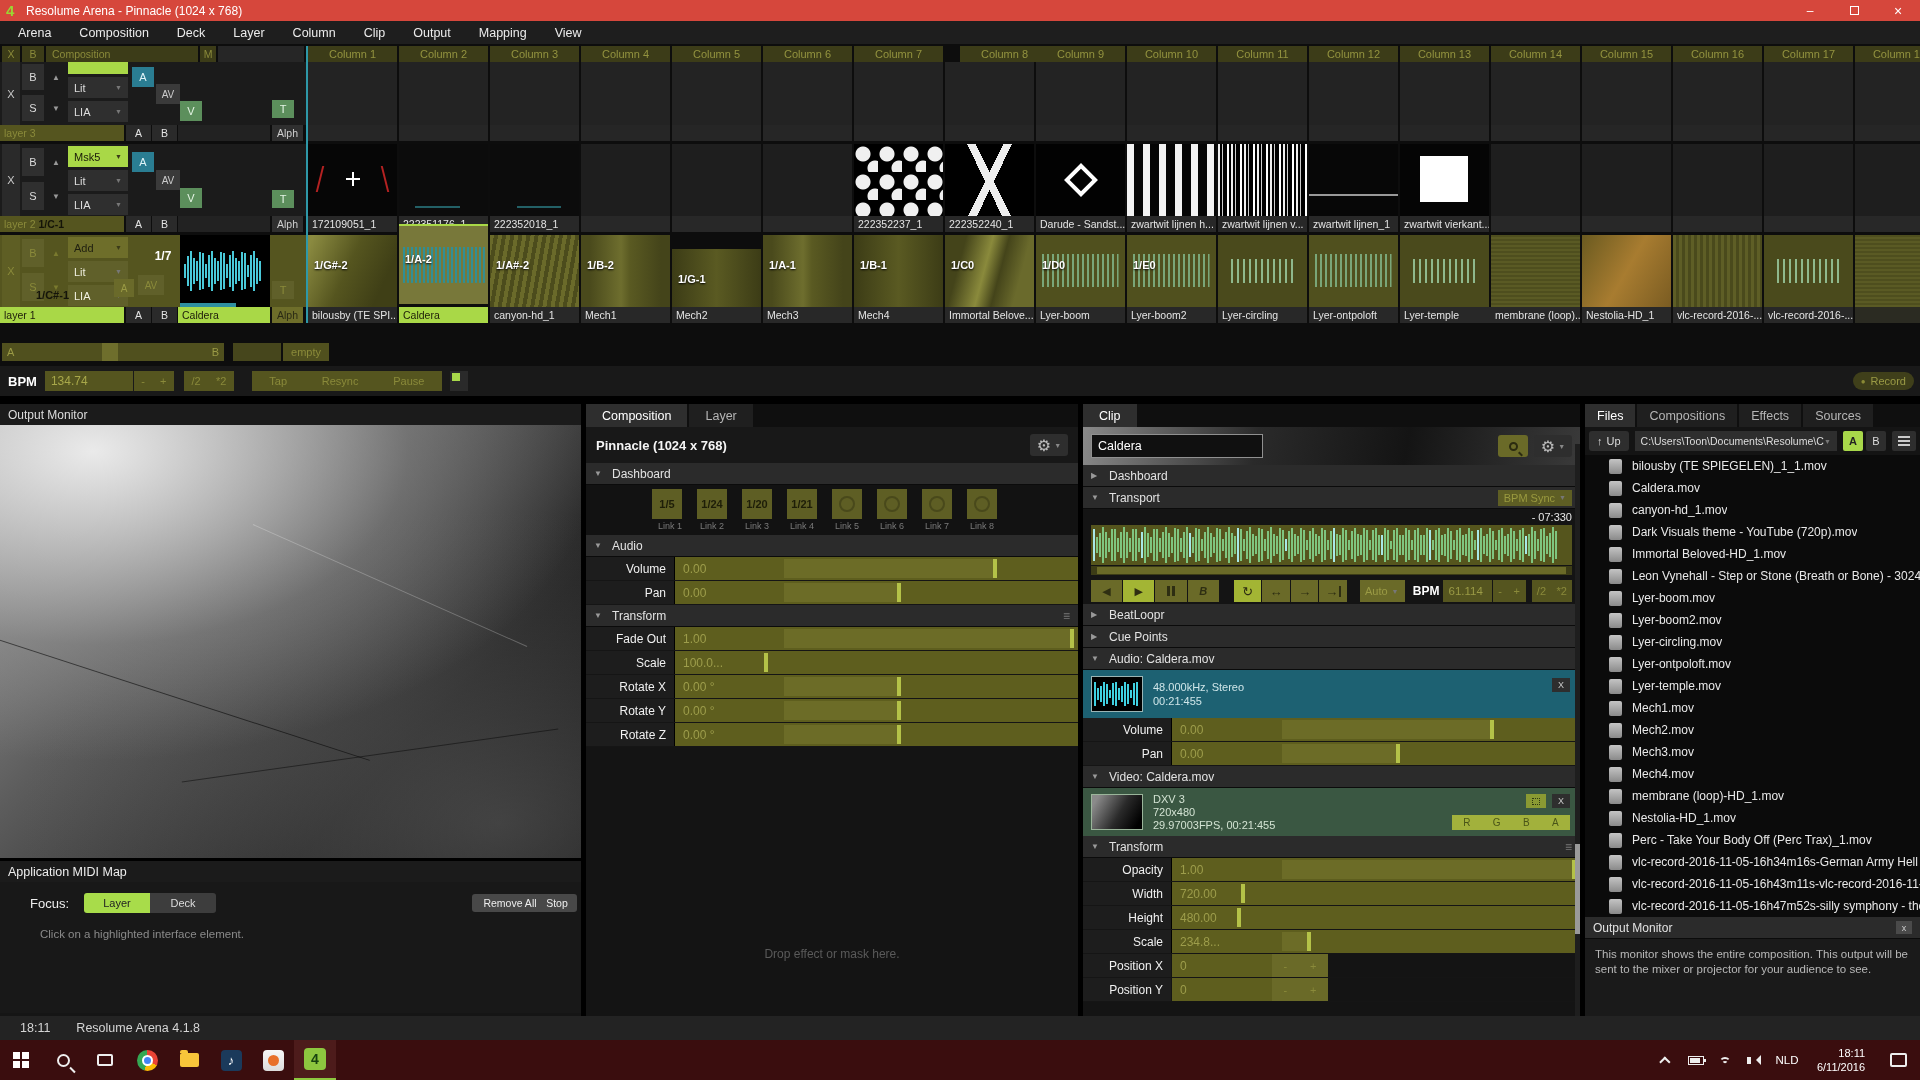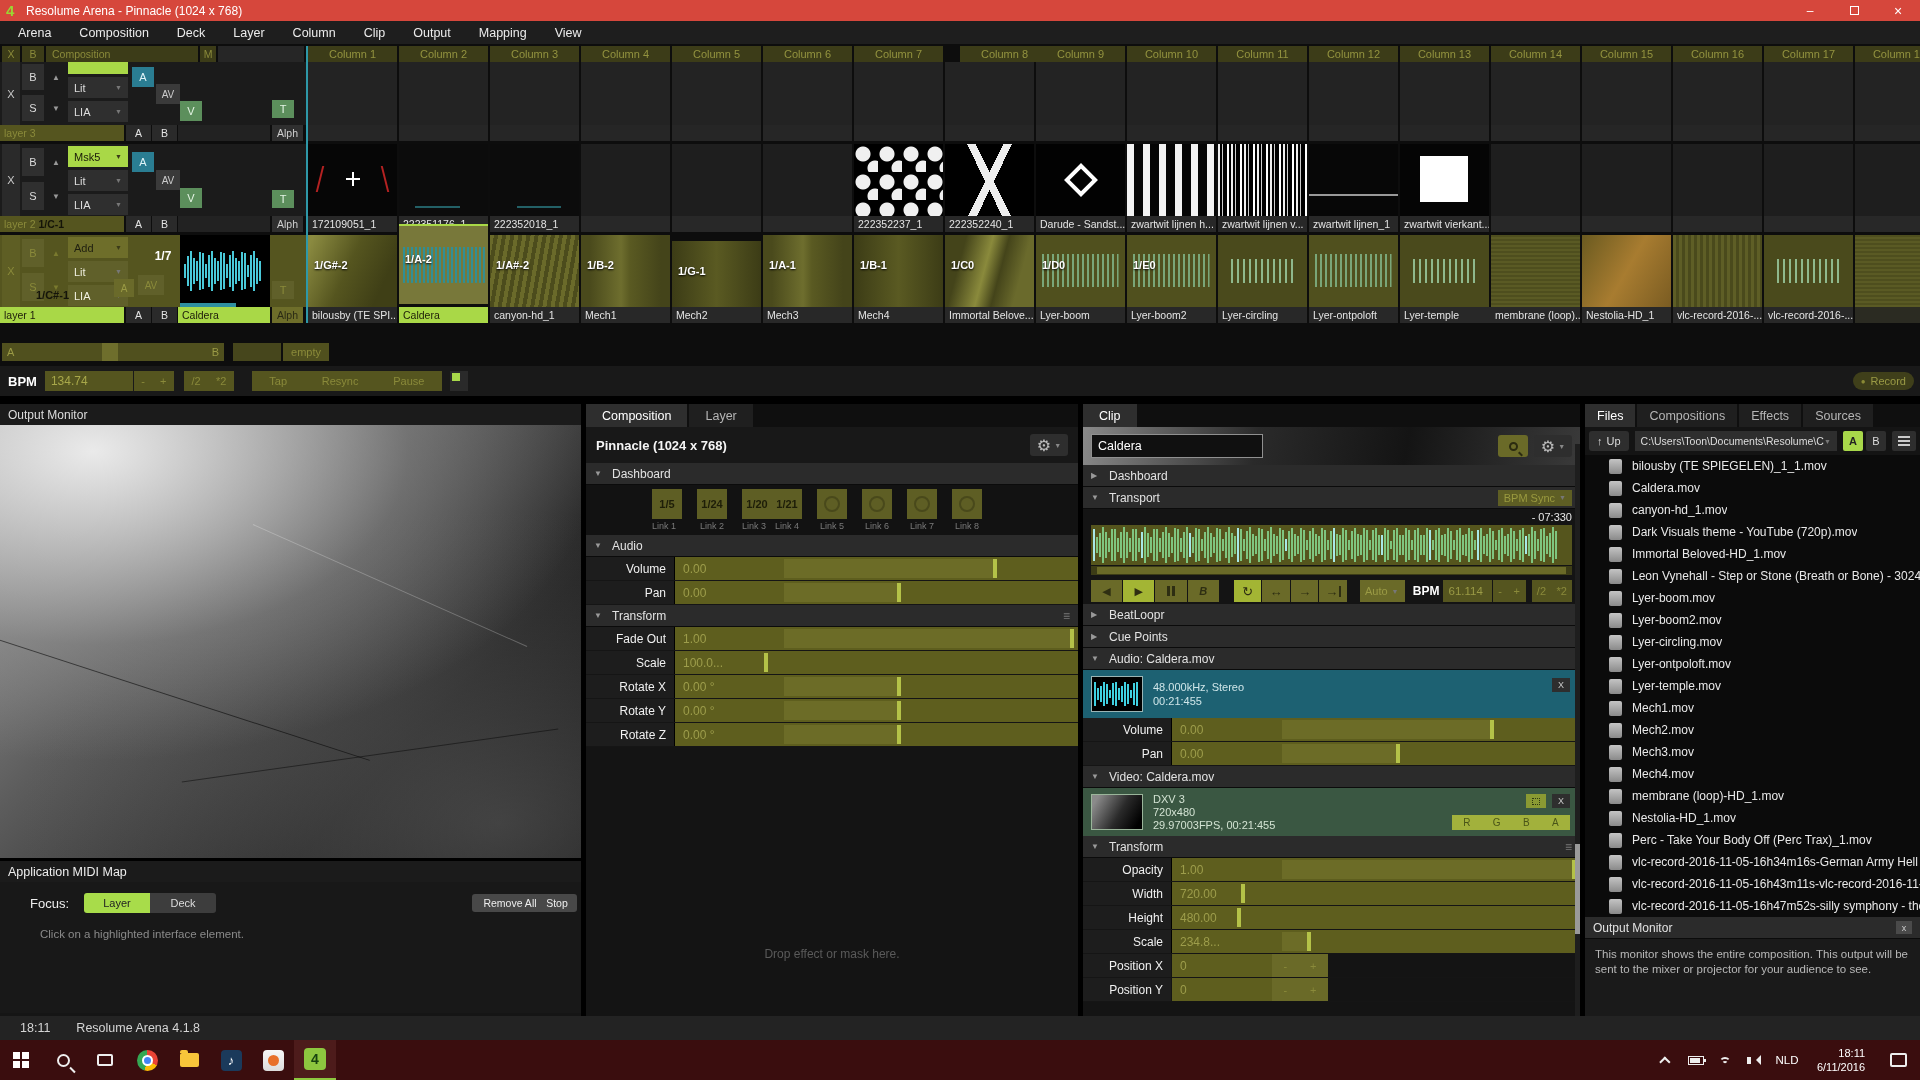--- a/index.html
+++ b/index.html
@@ -490,21 +490,21 @@
     </div>
     <div class="bcell" style="left: 399px; top: 263px; width: 89px; background: rgb(169, 216, 71); color: rgb(30, 30, 8);">Caldera</div>
     <div class="gcell o-tex" style="left: 490px; top: 191px; width: 89px; height: 72px; position: absolute; overflow: hidden;">
       <div class="note">1/A#-2</div>
     </div>
     <div class="bcell" style="left: 490px; top: 263px; width: 89px;">canyon-hd_1</div>
     <div class="gcell o-mech" style="left: 581px; top: 191px; width: 89px; height: 72px; position: absolute; overflow: hidden;">
       <div class="note">1/B-2</div>
     </div>
     <div class="bcell" style="left: 581px; top: 263px; width: 89px;">Mech1</div>
-    <div class="gcell o-mech2" style="left: 672px; top: 197px; width: 89px; height: 72px; position: absolute; overflow: hidden;">
+    <div class="gcell o-mech2" style="left: 672px; top: 205px; width: 89px; height: 72px; position: absolute; overflow: hidden;">
       <div class="note">1/G-1</div>
     </div>
     <div class="bcell" style="left: 672px; top: 263px; width: 89px;">Mech2</div>
     <div class="gcell o-mech" style="left: 763px; top: 191px; width: 89px; height: 72px; position: absolute; overflow: hidden;">
       <div class="note">1/A-1</div>
     </div>
     <div class="bcell" style="left: 763px; top: 263px; width: 89px;">Mech3</div>
     <div class="gcell o-mech2" style="left: 854px; top: 191px; width: 89px; height: 72px; position: absolute; overflow: hidden;">
       <div class="note">1/B-1</div>
     </div>
@@ -586,29 +586,29 @@
     <div class="fx" style="margin-left:auto;width:38px;height:22px;background:#2e2e2e;border-radius:3px;justify-content:center;color:#bbb">
         <span>⚙</span>
         <span style="font-size:7px;margin-left:3px;color: #888">▼</span>
       </div>
   </div>
   <div class="sec">
       <span class="tri">▼</span>
       <span>Dashboard</span>
     </div>
   <div id="comp-links" class="fx" style="height:50px;flex:0 0 50px;background:#121212;padding-left:66px">
-      <div style="width: 30px; margin-right: 15px; text-align: left;">
+      <div style="width: 30px; margin-right: 15px; text-align: right;">
         <div class="ctr" style="width: 30px; height: 30px; background: rgb(94, 94, 36); font-size: 11px; font-weight: bold; color: rgb(30, 30, 8);">1/5</div>
         <div style="font-size: 9px; color: rgb(122, 122, 122); margin-top: 2px;">Link 1</div>
       </div>
       <div style="width: 30px; margin-right: 15px; text-align: center;">
         <div class="ctr" style="width: 30px; height: 30px; background: rgb(94, 94, 36); font-size: 11px; font-weight: bold; color: rgb(30, 30, 8);">1/24</div>
         <div style="font-size: 9px; color: rgb(122, 122, 122); margin-top: 2px;">Link 2</div>
       </div>
-      <div style="width: 30px; text-align: left;">
+      <div style="width: 30px; margin-right: 15px; text-align: center;">
         <div class="ctr" style="width: 30px; height: 30px; background: rgb(94, 94, 36); font-size: 11px; font-weight: bold; color: rgb(30, 30, 8);">1/20</div>
         <div style="font-size: 9px; color: rgb(122, 122, 122); margin-top: 2px;">Link 3</div>
       </div>
       <div style="width: 30px; margin-right: 15px; text-align: center;">
         <div class="ctr" style="width: 30px; height: 30px; background: rgb(94, 94, 36); font-size: 11px; font-weight: bold; color: rgb(30, 30, 8);">1/21</div>
         <div style="font-size: 9px; color: rgb(122, 122, 122); margin-top: 2px;">Link 4</div>
       </div>
       <div style="width: 30px; margin-right: 15px; text-align: center;">
         <div class="ctr" style="width: 30px; height: 30px; background: rgb(94, 94, 36); font-size: 11px; font-weight: bold; color: rgb(30, 30, 8);">
           <div style="width: 16px; height: 16px; border: 2px solid rgb(73, 73, 27); border-radius: 50%;"></div>

